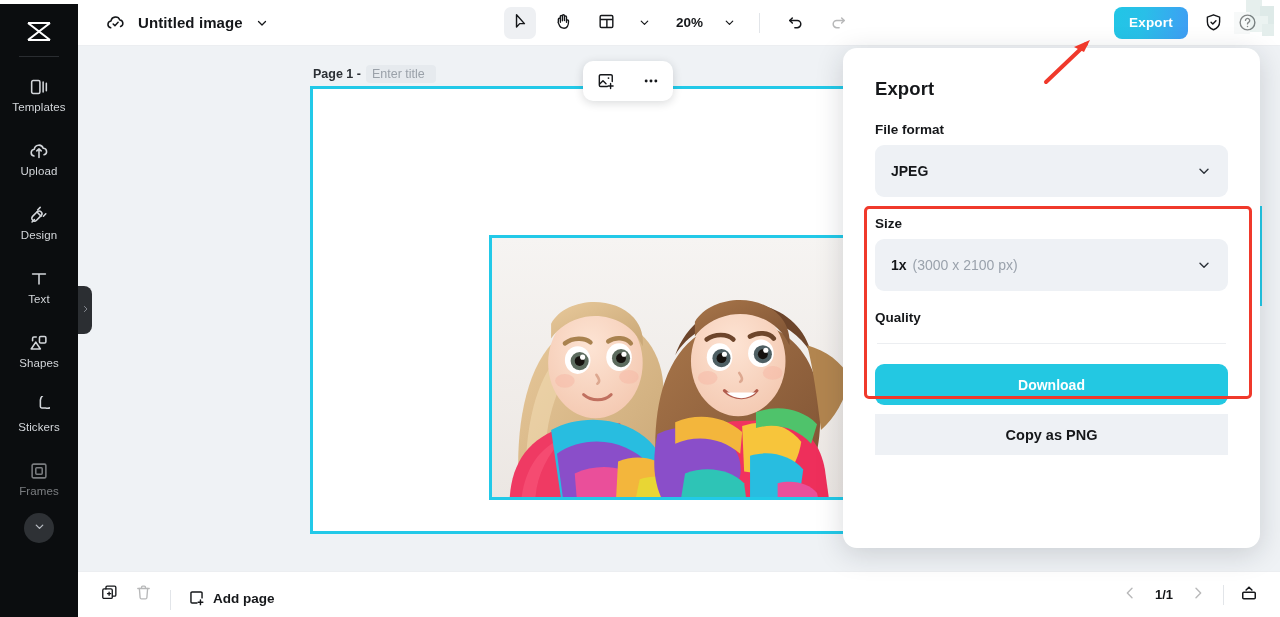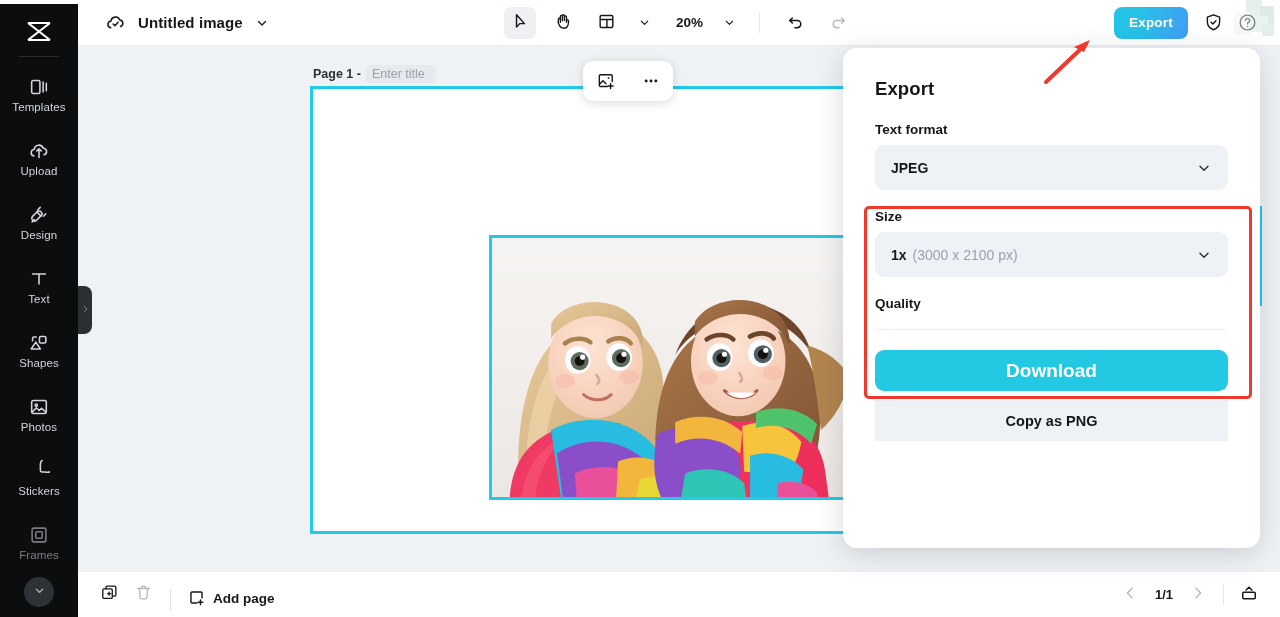--- a/index.html
+++ b/index.html
@@ -134,30 +134,30 @@
 
   
   .export-panel {
     position: absolute; right: 20px; top: 48px; width: 417px; height: 500px;
     background: #fff; border-radius: 14px; box-shadow: 0 6px 28px rgba(24,30,40,.17);
     z-index: 50; padding: 30px 32px 0;
   }
   .ep-title { font-size: 18.5px; font-weight: 700; color: #15171a; letter-spacing: .1px; }
   .ep-group-label { font-size: 13.5px; font-weight: 700; color: #15171a; margin: 0 0 8px; }
   .ep-field {
-    height: 45px; background: #eef1f5; border-radius: 9px;
+    height: 52px; background: #eef1f5; border-radius: 9px;
     display: flex; align-items: center; padding: 12px 16px; cursor: pointer;
   }
   .ep-field .val { font-size: 14px; font-weight: 700; color: #15171a; }
   .ep-field .sub { font-size: 14px; color: #9aa2ac; margin-left: 6px; font-weight: 400; }
   .ep-field .chev { margin-left: auto; display: flex; }
   .ep-divider { height: 1px; background: #eceef1; margin: 18px 2px 0; }
   .dl-btn {
     height: 41px; border-radius: 9px; background: #23c8e2; color: #fff;
-    font-size: 19px; font-weight: 700; border: none; cursor: pointer; width: 100%;
+    font-size: 14px; font-weight: 700; border: none; cursor: pointer; width: 100%;
     font-family: "Liberation Sans", sans-serif;
   }
   .copy-btn {
     height: 41px; border-radius: 0; background: #eef1f5; color: #15171a;
     font-size: 14.5px; font-weight: 700; border: none; cursor: pointer; width: 100%;
     margin-top: 9px; font-family: "Liberation Sans", sans-serif;
   }
 
   
   .hl-box {
@@ -226,30 +226,20 @@
         <span class="ic">
           <svg width="22" height="22" viewBox="0 0 24 24" fill="none" stroke="#d3d6da" stroke-width="1.7" stroke-linecap="round" stroke-linejoin="round">
             <path d="M9 5.5H6.5A1.5 1.5 0 005 7v2.5"></path>
             <rect x="12.5" y="5" width="7" height="7" rx="1.4"></rect>
             <path d="M8.5 11l5 7.5h-10z"></path>
           </svg>
         </span>
         <span class="lbl">Shapes</span>
       </div>
 
-      <div class="rail-item">
-        <span class="ic">
-          <svg width="22" height="22" viewBox="0 0 24 24" fill="none" stroke="#d3d6da" stroke-width="1.7" stroke-linecap="round" stroke-linejoin="round">
-            <rect x="4" y="5" width="16" height="14" rx="2"></rect>
-            <circle cx="9" cy="10" r="1.2"></circle>
-              <path d="M5 17l4.2-4.2 3 3 2.6-2.4L19 17"></path>
-          </svg>
-        </span>
-        <span class="lbl">Photos</span>
-      </div>
 
       <div class="rail-item">
         <span class="ic">
           <svg width="22" height="22" viewBox="0 0 24 24" fill="none" stroke="#d3d6da" stroke-width="1.7" stroke-linejoin="round">
             <path d="M13.5 4.5A8 8 0 1119 13h-4a1.5 1.5 0 01-1.5-1.5z"></path>
           </svg>
         </span>
         <span class="lbl">Stickers</span>
       </div>
 
@@ -558,21 +548,21 @@
           </svg>
         </span>
       </div>
     </div>
   </div>
 
   <div class="export-panel">
     <div class="ep-title">Export</div>
 
     <div style="margin-top:22px">
-      <div class="ep-group-label">Text format</div>
+      <div class="ep-group-label">File format</div>
       <div class="ep-field">
         <span class="val">JPEG</span>
         <span class="chev">
           <svg width="16" height="16" viewBox="0 0 24 24" fill="none" stroke="#2b3138" stroke-width="2.1" stroke-linecap="round" stroke-linejoin="round">
             <path d="M6 9.5l6 6 6-6"></path>
           </svg>
         </span>
       </div>
     </div>
 

